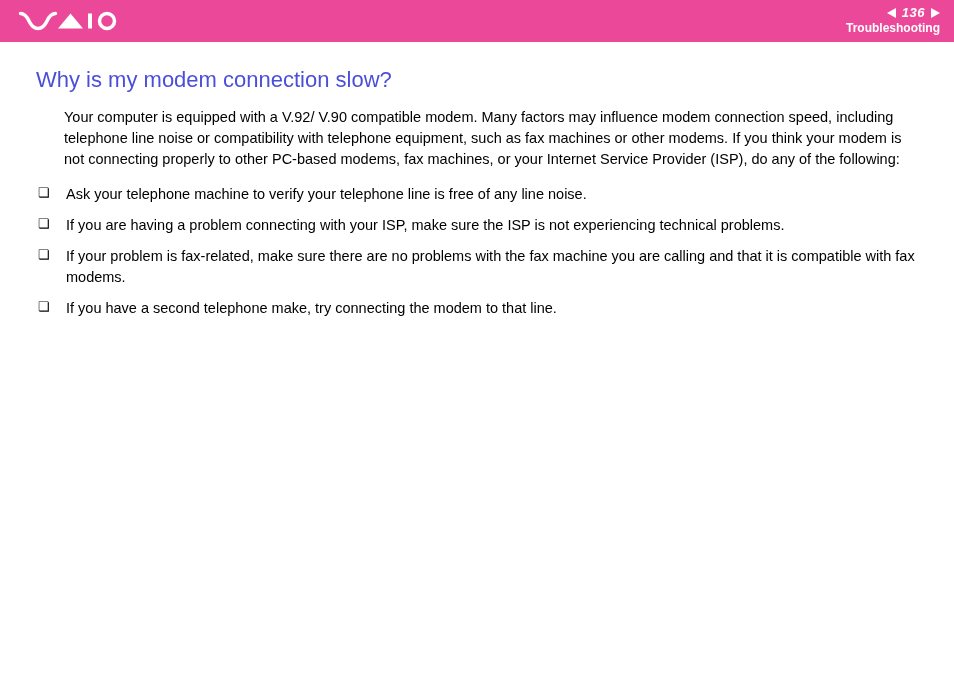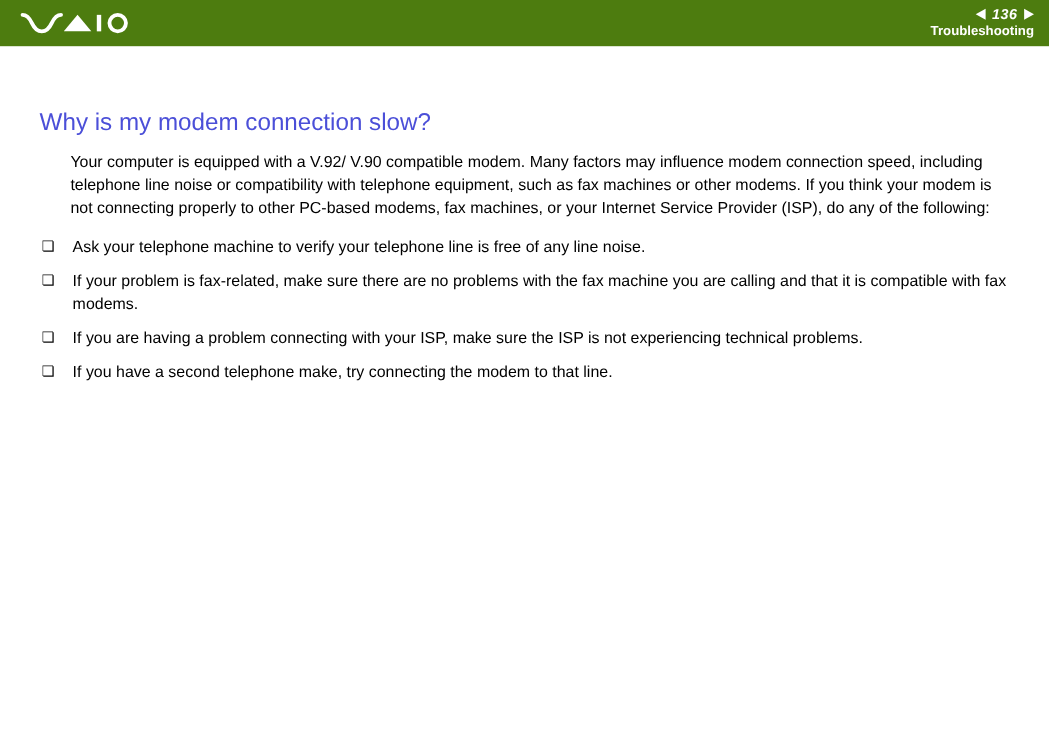--- a/index.html
+++ b/index.html
@@ -7,21 +7,21 @@
     width: 954px;
     height: 674px;
     font-family: Arial, Helvetica, sans-serif;
     background: #ffffff;
     position: relative;
     overflow: hidden;
   }
   .header-bar {
     width: 100%;
     height: 42px;
-    background: #4d7c0f;
+    background: #ec4899;
     display: flex;
     align-items: center;
     justify-content: space-between;
     padding: 0 14px 0 18px;
   }
   .logo { display: flex; align-items: center; }
   .logo svg { height: 20px; width: auto; }
   .header-right {
     display: flex;
     flex-direction: column;
@@ -35,21 +35,21 @@
     font-weight: bold;
     font-style: italic;
     font-size: 13px;
     line-height: 1;
   }
   .page-nav .tri { width: 0; height: 0; display: inline-block; }
   .tri-left { border-top: 5px solid transparent; border-bottom: 5px solid transparent; border-right: 9px solid #ffffff; }
   .tri-right { border-top: 5px solid transparent; border-bottom: 5px solid transparent; border-left: 9px solid #ffffff; }
   .section-label { font-size: 12px; font-weight: bold; line-height: 1.2; margin-top: 2px; }
   .content {
-    padding: 56px 36px 0 36px;
+    padding: 25px 36px 0 36px;
   }
   .title {
     color: #4b4fd8;
     font-size: 22px;
     font-weight: normal;
     margin-bottom: 14px;
   }
   .intro {
     font-size: 14.5px;
     line-height: 1.45;
@@ -99,17 +99,17 @@
     </div>
     <div class="section-label">Troubleshooting</div>
   </div>
 </div>
 
 <div class="content">
   <h1 class="title">Why is my modem connection slow?</h1>
   <p class="intro">Your computer is equipped with a V.92/ V.90 compatible modem. Many factors may influence modem connection speed, including telephone line noise or compatibility with telephone equipment, such as fax machines or other modems. If you think your modem is not connecting properly to other PC-based modems, fax machines, or your Internet Service Provider (ISP), do any of the following:</p>
   <ul class="bullets">
     <li>Ask your telephone machine to verify your telephone line is free of any line noise.</li>
+    <li>If you are having a problem connecting with your ISP, make sure the ISP is not experiencing technical problems.</li>
     <li>If your problem is fax-related, make sure there are no problems with the fax machine you are calling and that it is compatible with fax modems.</li>
-    <li>If you are having a problem connecting with your ISP, make sure the ISP is not experiencing technical problems.</li>
     <li>If you have a second telephone make, try connecting the modem to that line.</li>
   </ul>
 </div>
 
 </body></html>

